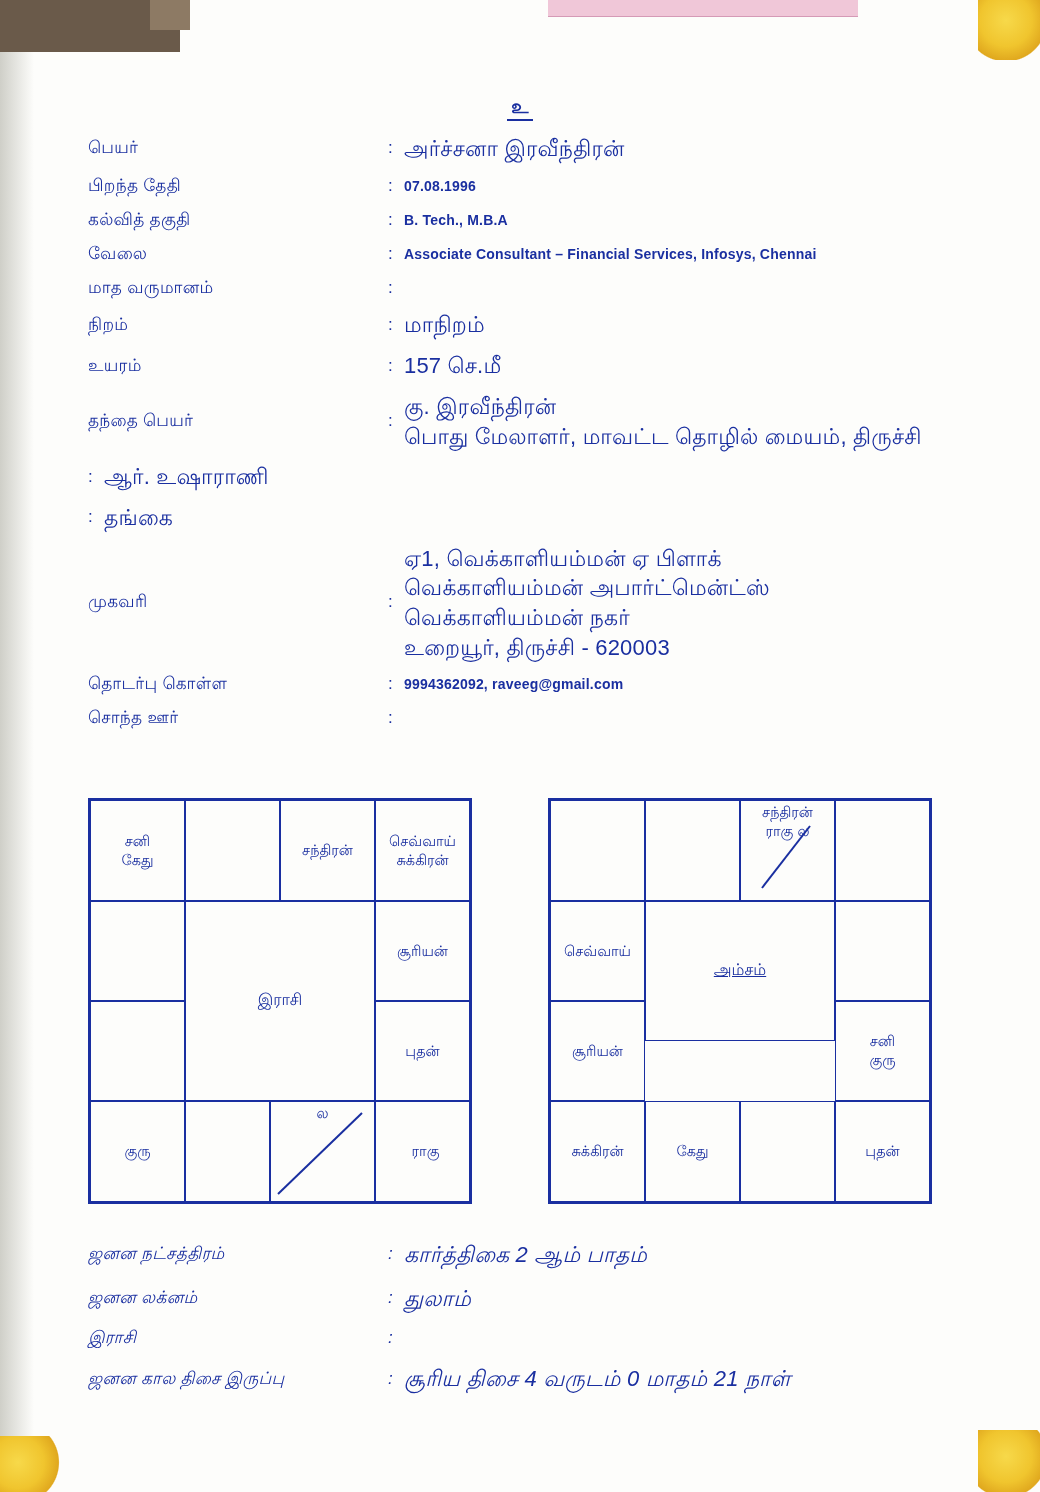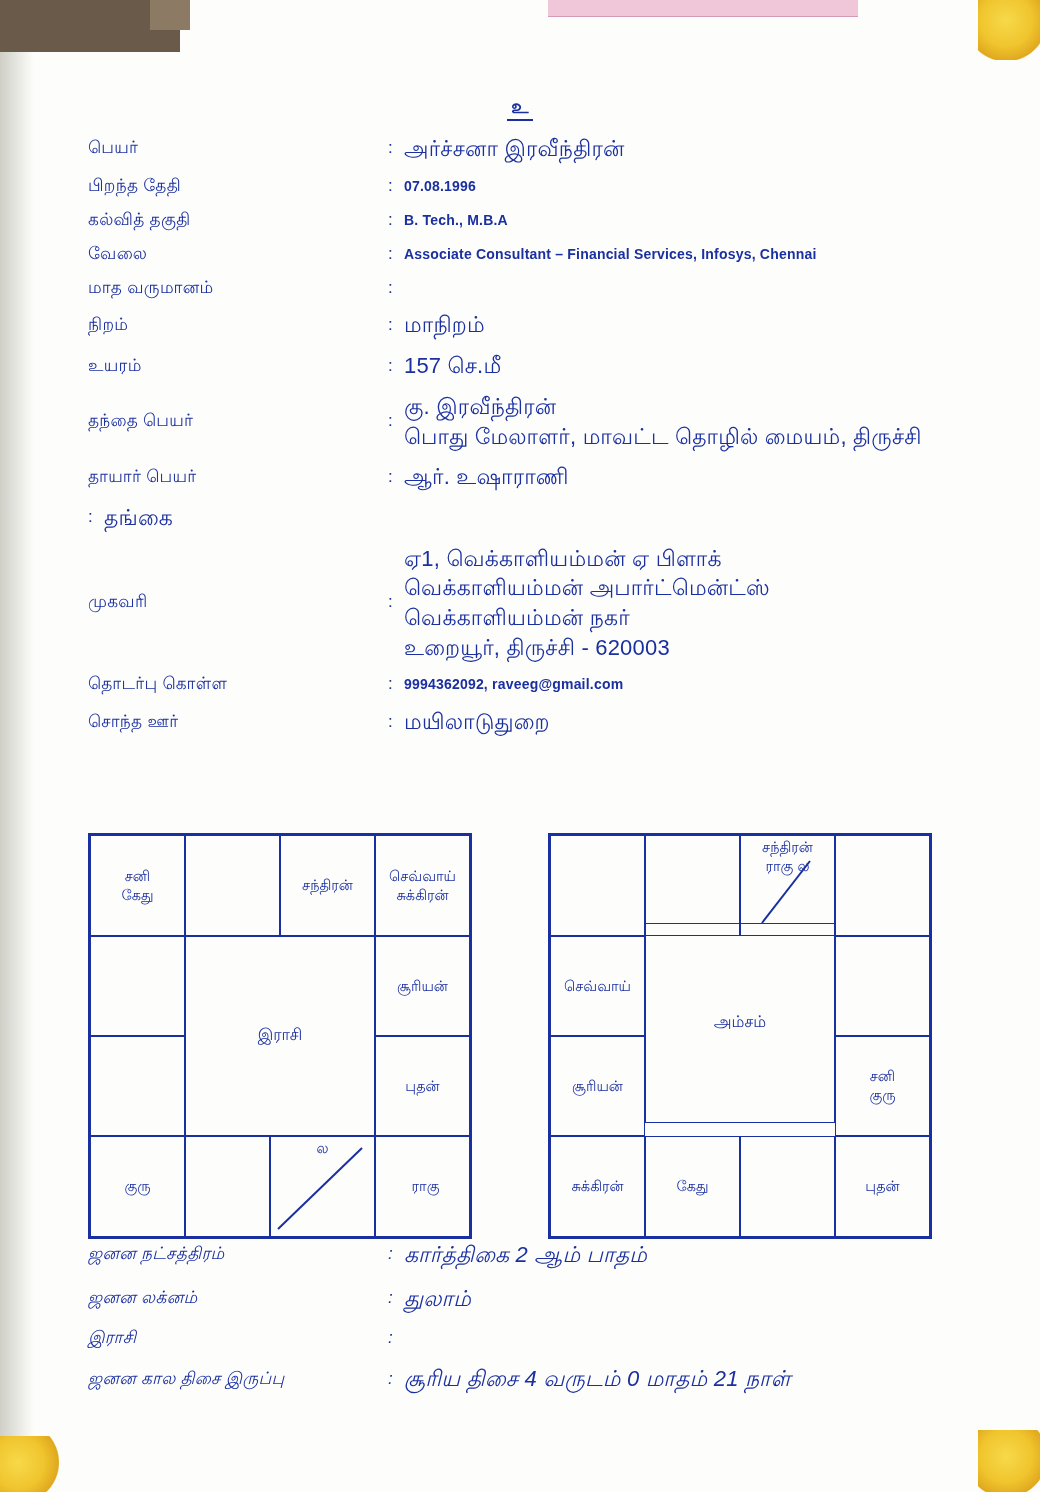--- a/index.html
+++ b/index.html
@@ -105,21 +105,20 @@
   .chart-wrap {
     position: absolute;
     top: 798px;
     left: 0; right: 0;
     height: 410px;
   }
   .chart {
     position: absolute;
     border: 2px solid #1a2fa0;
     box-sizing: border-box;
-    margin-top: 35px;
   }
   .chart.rasi  { left: 88px;  top: 0; width: 384px; height: 406px; }
   .chart.amsam { left: 548px; top: 0; width: 384px; height: 406px; }
   .cell {
     position: absolute;
     box-sizing: border-box;
     border: 1px solid #1a2fa0;
     font-size: 14.5px;
     line-height: 1.3;
     text-align: center;
@@ -220,21 +219,20 @@
       </div>
       <div class="row">
         <div class="label">தந்தை  பெயர்</div>
         <div class="colon">:</div>
         <div class="value">
           <span class="vline">கு.  இரவீந்திரன்</span>
           <span class="vline">பொது  மேலாளர்,  மாவட்ட  தொழில்  மையம்,  திருச்சி</span>
         </div>
       </div>
       <div class="row">
-        <div class="label">தாயார்  பெயர்</div>
         <div class="colon">:</div>
         <div class="value">
           <span class="vline">ஆர்.  உஷாராணி</span>
         </div>
       </div>
       <div class="row">
         <div class="colon">:</div>
         <div class="value">
           <span class="vline">தங்கை</span>
         </div>
@@ -252,23 +250,20 @@
       <div class="row">
         <div class="label">தொடர்பு  கொள்ள</div>
         <div class="colon">:</div>
         <div class="value latin">
           <span class="vline">9994362092,  raveeg@gmail.com</span>
         </div>
       </div>
       <div class="row">
         <div class="label">சொந்த  ஊர்</div>
         <div class="colon">:</div>
-        <div class="value">
-          <span class="vline">மயிலாடுதுறை</span>
-        </div>
       </div>
     </div>
 
   <div class="chart-wrap">
 
     <div class="chart rasi">
 
       <div class="cell" style="left: 0px; top: 0px; width: 95px; height: 101px; white-space: pre-line;">சனி
 கேது</div>
       <div class="cell" style="left:95px;top:0;width:95px;height:101px;"></div>
@@ -306,21 +301,21 @@
             <line x1="22" y1="88" x2="70" y2="26" stroke="#1a2fa0" stroke-width="2"></line>
           </svg>
       </div>
 
       <div class="cell" style="left:0;top:101px;width:95px;height:100px;">செவ்வாய்</div>
       <div class="cell" style="left:0;top:201px;width:95px;height:100px;">சூரியன்</div>
       <div class="cell" style="left:285px;top:101px;width:95px;height:100px;"></div>
       <div class="cell" style="left:285px;top:201px;width:95px;height:100px;white-space:pre-line;">சனி
 குரு</div>
 
-      <div class="center-label" style="left:95px;top:88px;width:190px;height:200px;">அம்சம்</div>
+      <div class="center-label" style="left:95px;top:101px;width:190px;height:140px;text-decoration:underline;">அம்சம்</div>
 
       <div class="cell" style="left:0;top:301px;width:95px;height:101px;">சுக்கிரன்</div>
       <div class="cell" style="left:95px;top:301px;width:95px;height:101px;">கேது</div>
       <div class="cell" style="left:190px;top:301px;width:95px;height:101px;"></div>
       <div class="cell" style="left:285px;top:301px;width:95px;height:101px;">புதன்</div>
     </div>
 
   </div>
 
   <div class="bottom" id="bottom-list">

